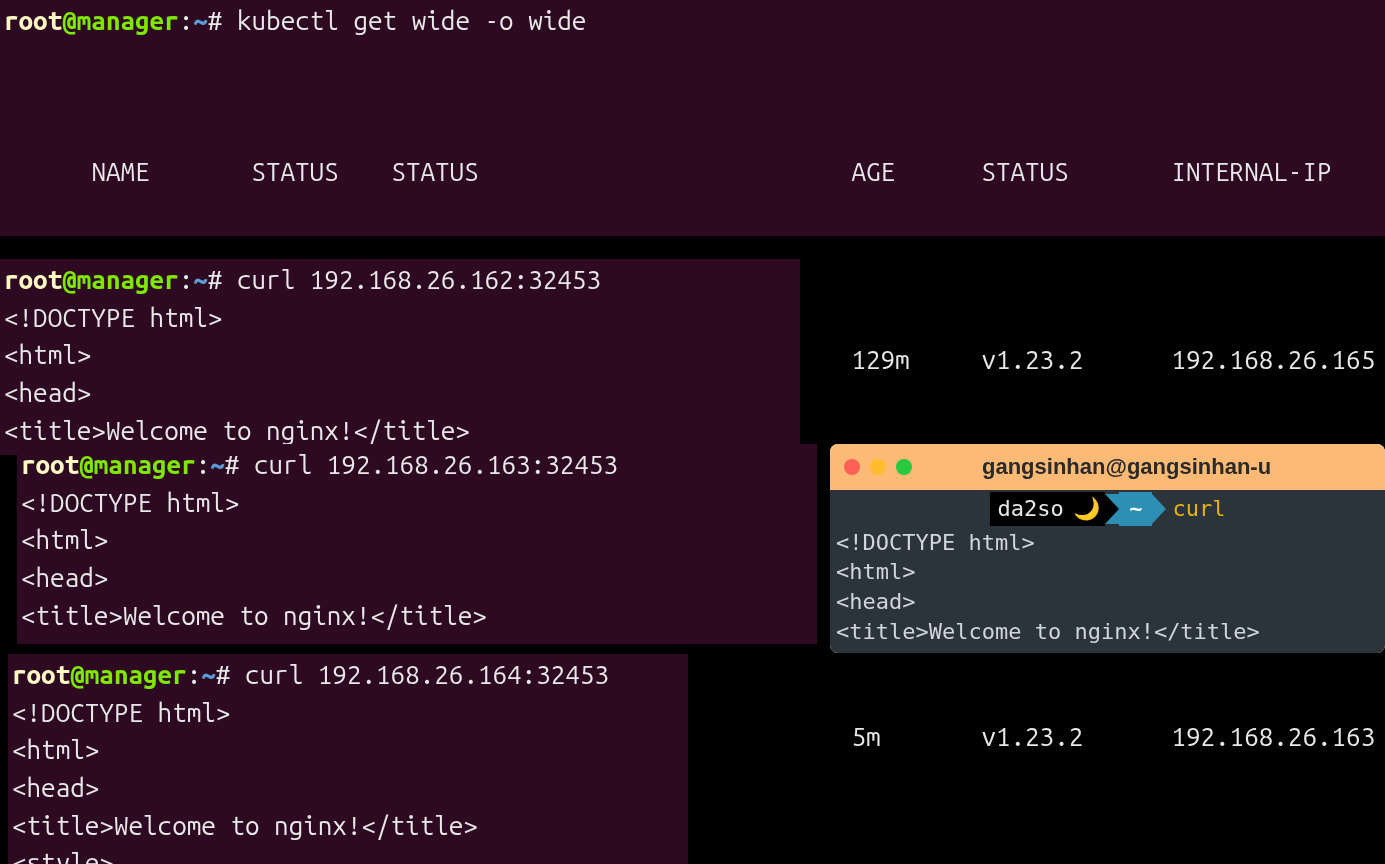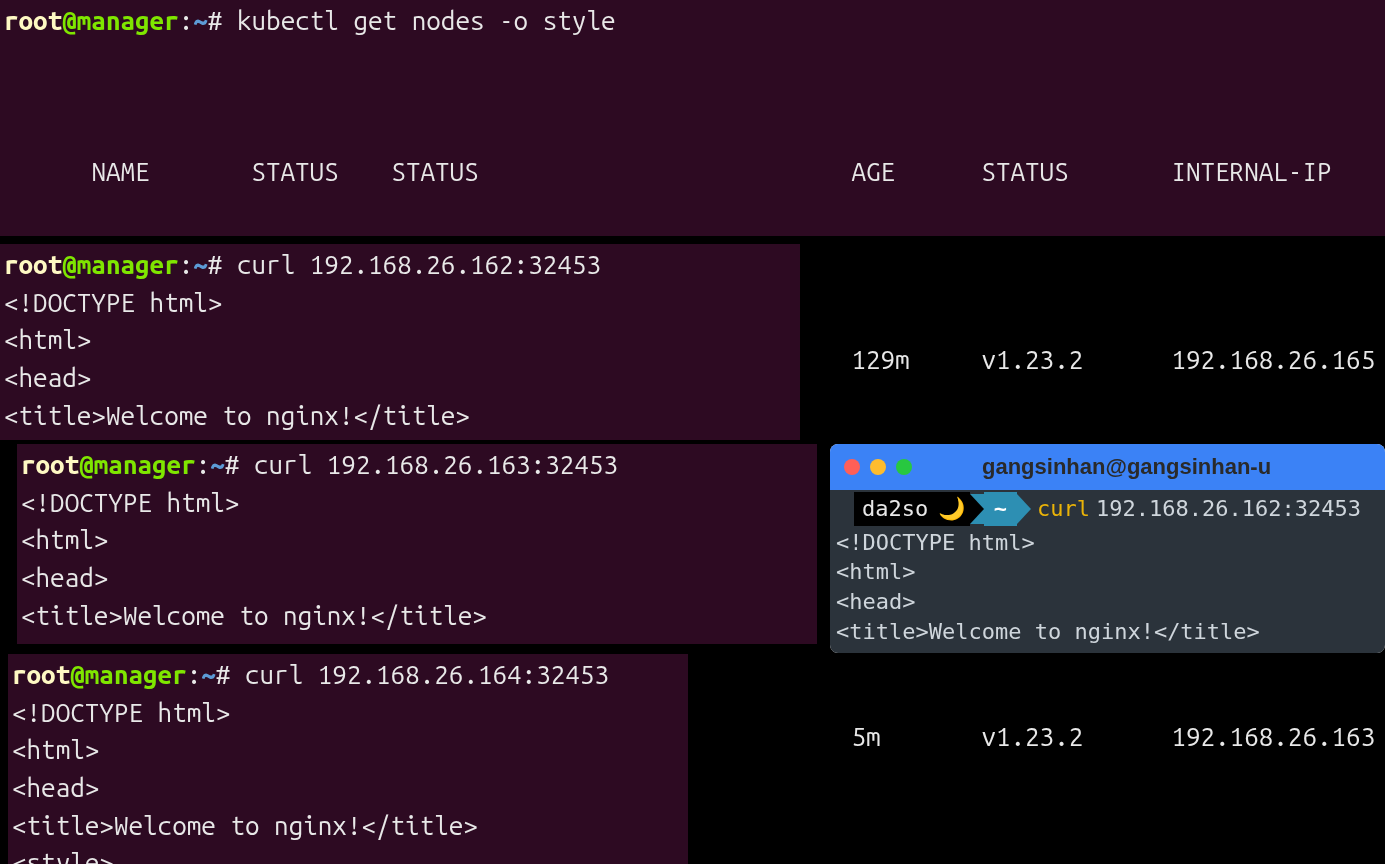--- a/index.html
+++ b/index.html
@@ -14,21 +14,21 @@
     overflow: hidden;
   }
 
   
   .term-panel {
     background: #2d0a22;
     color: #e8e8e8;
     padding: 2px 4px 4px 4px;
   }
   .p-top   { position: absolute; left: 0; top: 0;   width: 1385px; height: 236px; }
-  .p-curl1 { position: absolute; left: 0; top: 244px; width: 800px; height: 196px; }
+  .p-curl1 { position: absolute; left: 0; top: 259px; width: 800px; height: 196px; }
   .p-curl2 { position: absolute; left: 17px; top: 444px; width: 800px; height: 200px; }
   .p-curl3 { position: absolute; left: 8px; top: 654px; width: 680px; height: 210px; }
 
   .prompt-user { color: #fef9c3; font-weight: bold; }
   .prompt-at   { color: #7fe600; font-weight: bold; }
   .prompt-host { color: #7fe600; font-weight: bold; }
   .prompt-colon{ color: #e8e8e8; }
   .prompt-path { color: #5c9bd6; font-weight: bold; }
   .prompt-hash { color: #e8e8e8; }
   .cmd-text    { color: #e8e8e8; }
@@ -51,21 +51,21 @@
     top: 444px;
     width: 555px;
     height: 209px;
     border-radius: 8px;
     overflow: hidden;
     background: #f0f0f0;
     box-shadow: 0 2px 6px rgba(0,0,0,0.4);
   }
   .mac-titlebar {
     height: 46px;
-    background: #3b82f6;
+    background: #fdba74;
     display: flex;
     align-items: center;
     padding-left: 14px;
     font-family: -apple-system, "Helvetica Neue", Arial, sans-serif;
     font-size: 22px;
     color: #2a2a2a;
     font-weight: 600;
   }
   .tl-dot { width: 16px; height: 16px; border-radius: 50%; margin-right: 10px; display: inline-block; }
   .dot-r { background: #ff5f57; }
@@ -116,21 +116,21 @@
   .mac-cmd { color: #eab308; margin-left: 6px; }
   .mac-arg { color: #cfd6dc; margin-left: 6px; }
   .mac-out { color: #cfd6dc; white-space: pre; }
 </style>
 </head>
 <body>
 
 <div class="term-panel p-top">
   <div>
     <span class="prompt-user">root</span><span class="prompt-at">@</span><span class="prompt-host">manager</span><span class="prompt-colon">:</span><span class="prompt-path">~</span><span class="prompt-hash">#</span>
-    <span class="cmd-text"> <span>kubectl get nodes -o style</span></span>
+    <span class="cmd-text"> <span>kubectl get wide -o wide</span></span>
   </div>
   <div class="kube-table">
     <div class="row">
       <span class="cname">NAME</span><span class="cstatus">STATUS</span><span class="croles">STATUS</span><span class="cage">AGE</span><span class="cver">STATUS</span><span class="cip">INTERNAL-IP</span>
     </div>
     <div class="row">
       <span class="cname">manager</span><span class="cstatus">Ready</span><span class="croles">control-plane,master</span><span class="cage">129m</span><span class="cver">v1.23.2</span><span class="cip">192.168.26.165</span>
     </div>
     <div class="row">
       <span class="cname">worker1</span><span class="cstatus">Ready</span><span class="croles">&lt;none&gt;</span><span class="cage">123m</span><span class="cver">v1.23.2</span><span class="cip">192.168.26.162</span>
@@ -184,20 +184,19 @@
     <span class="mac-title">gangsinhan@gangsinhan-u</span>
   </div>
   <div class="mac-body">
     <div class="mac-prompt-line">
       <span class="seg-da2so">da2so</span>
       <span class="seg-moon">🌙</span>
       <span class="seg-sep1"></span>
       <span class="seg-tilde">~</span>
       <span class="seg-sep2"></span>
       <span class="mac-cmd">curl</span>
-      <span class="mac-arg">192.168.26.162:32453</span>
     </div>
     <div class="mac-out">&lt;!DOCTYPE html&gt;</div>
     <div class="mac-out">&lt;html&gt;</div>
     <div class="mac-out">&lt;head&gt;</div>
     <div class="mac-out">&lt;title&gt;Welcome to nginx!&lt;/title&gt;</div>
   </div>
 </div>
 
 </body></html>

